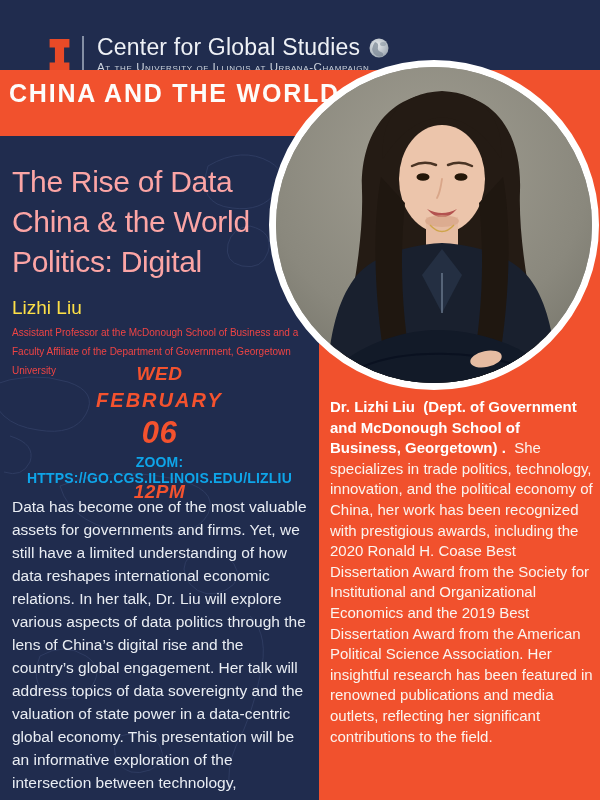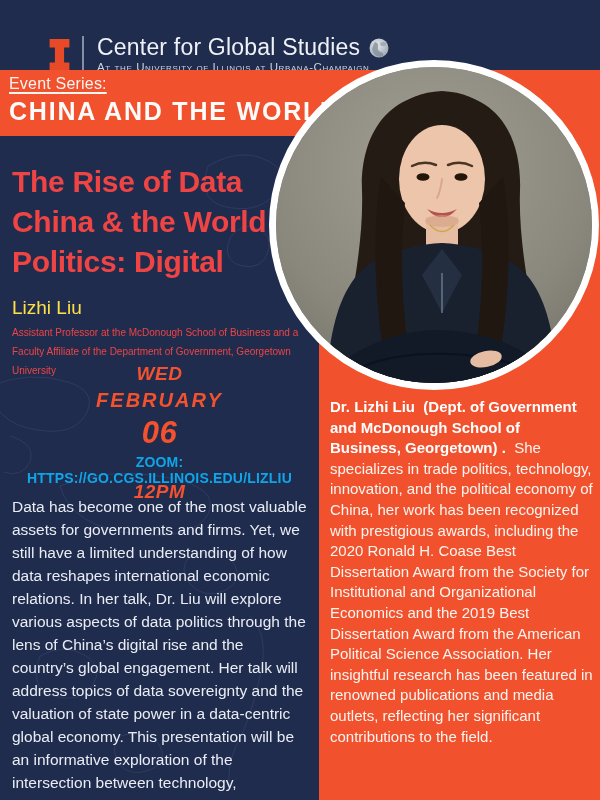--- a/index.html
+++ b/index.html
@@ -40,21 +40,21 @@
   .right-panel{position:absolute;top:70px;left:319px;right:0;bottom:0;background:#f1512d;z-index:0;}
   .bio{
     position:absolute;left:330px;top:397px;width:263px;color:#fbf4ef;
     font-size:15px;line-height:20.6px;white-space:pre-wrap;z-index:2;
   }
   .bio .intro{font-weight:700;color:#ffffff;}
   
   .left-col{position:absolute;top:136px;left:0;width:319px;bottom:0;background:#202c4e;z-index:1;}
   .map-bg{position:absolute;inset:0;pointer-events:none;}
   .left-content{position:relative;padding:0 12px;box-sizing:border-box;}
-  .event-title{margin-top:26px;font-size:30px;line-height:40px;font-weight:700;color:#ef4444;letter-spacing:-.3px;}
+  .event-title{margin-top:26px;font-size:30px;line-height:40px;font-weight:400;color:#fca5a5;letter-spacing:-.3px;}
   .speaker-name{margin-top:15px;font-size:19px;font-weight:400;color:#fde047;line-height:1.15;}
   .speaker-desc{margin-top:4px;font-size:10px;line-height:19px;color:#ef4444;}
   .date-block{margin-top:9px;text-align:center;color:#f4522e;font-style:italic;}
   .month{font-size:20px;font-weight:700;letter-spacing:2px;}
   .date-row{display:flex;justify-content:center;align-items:center;gap:15px;margin-top:3px;height:36px;flex-direction:column;}
   .weekday,.time{font-size:19px;font-weight:700;letter-spacing:.5px;}
   .day{font-size:31px;font-weight:700;letter-spacing:.5px;}
   .bar{width:2.5px;height:28px;background:#c6ccd8;border-radius:1px;}
   .zoom-line{margin-top:3px;text-align:center;font-size:14px;font-weight:700;color:#0ea5e9;letter-spacing:.2px;}
   .abstract{margin-top:9px;font-size:15.5px;line-height:23px;color:#e9edf3;}
@@ -91,21 +91,20 @@
           <circle cx="10" cy="10" r="9.5" fill="url(#gG)"></circle>
           <path d="M6 4 q4 1 3 5 q-1 4 3 5 q3 1 2 4 q-5 2 -9 -2 q-4 -5 1 -12 z" fill="#7e8a97" opacity=".75"></path>
           <ellipse cx="14" cy="6" rx="3" ry="2" fill="#8b97a4" opacity=".6"></ellipse>
         </svg>
       </div>
       <div class="org-subtitle">At the University of Illinois at Urbana-Champaign</div>
     </div>
   </div>
 
   <div class="band">
-    <div class="series-label">Event Series:</div>
     <div class="band-title">CHINA AND THE WORLD</div>
   </div>
 
   <div class="left-col">
     <svg class="map-bg" width="319" height="664" viewBox="0 0 319 664">
       <g fill="none" stroke="#45547f" stroke-width="1" opacity=".38">
         <path d="M208 30 q34 -20 62 -4 q20 12 6 30 q-14 20 -44 16 q-36 -4 -24 -42 z"></path>
         <path d="M250 90 q24 6 18 26 q-6 18 -26 14 q-18 -4 -14 -22 q4 -16 22 -18 z"></path>
         <path d="M-10 250 q40 -16 78 -4 q30 10 18 32 q-12 22 -48 16 q-44 -6 -48 -44 z"></path>
         <path d="M10 300 q26 8 20 26 q-8 16 -26 10"></path>

